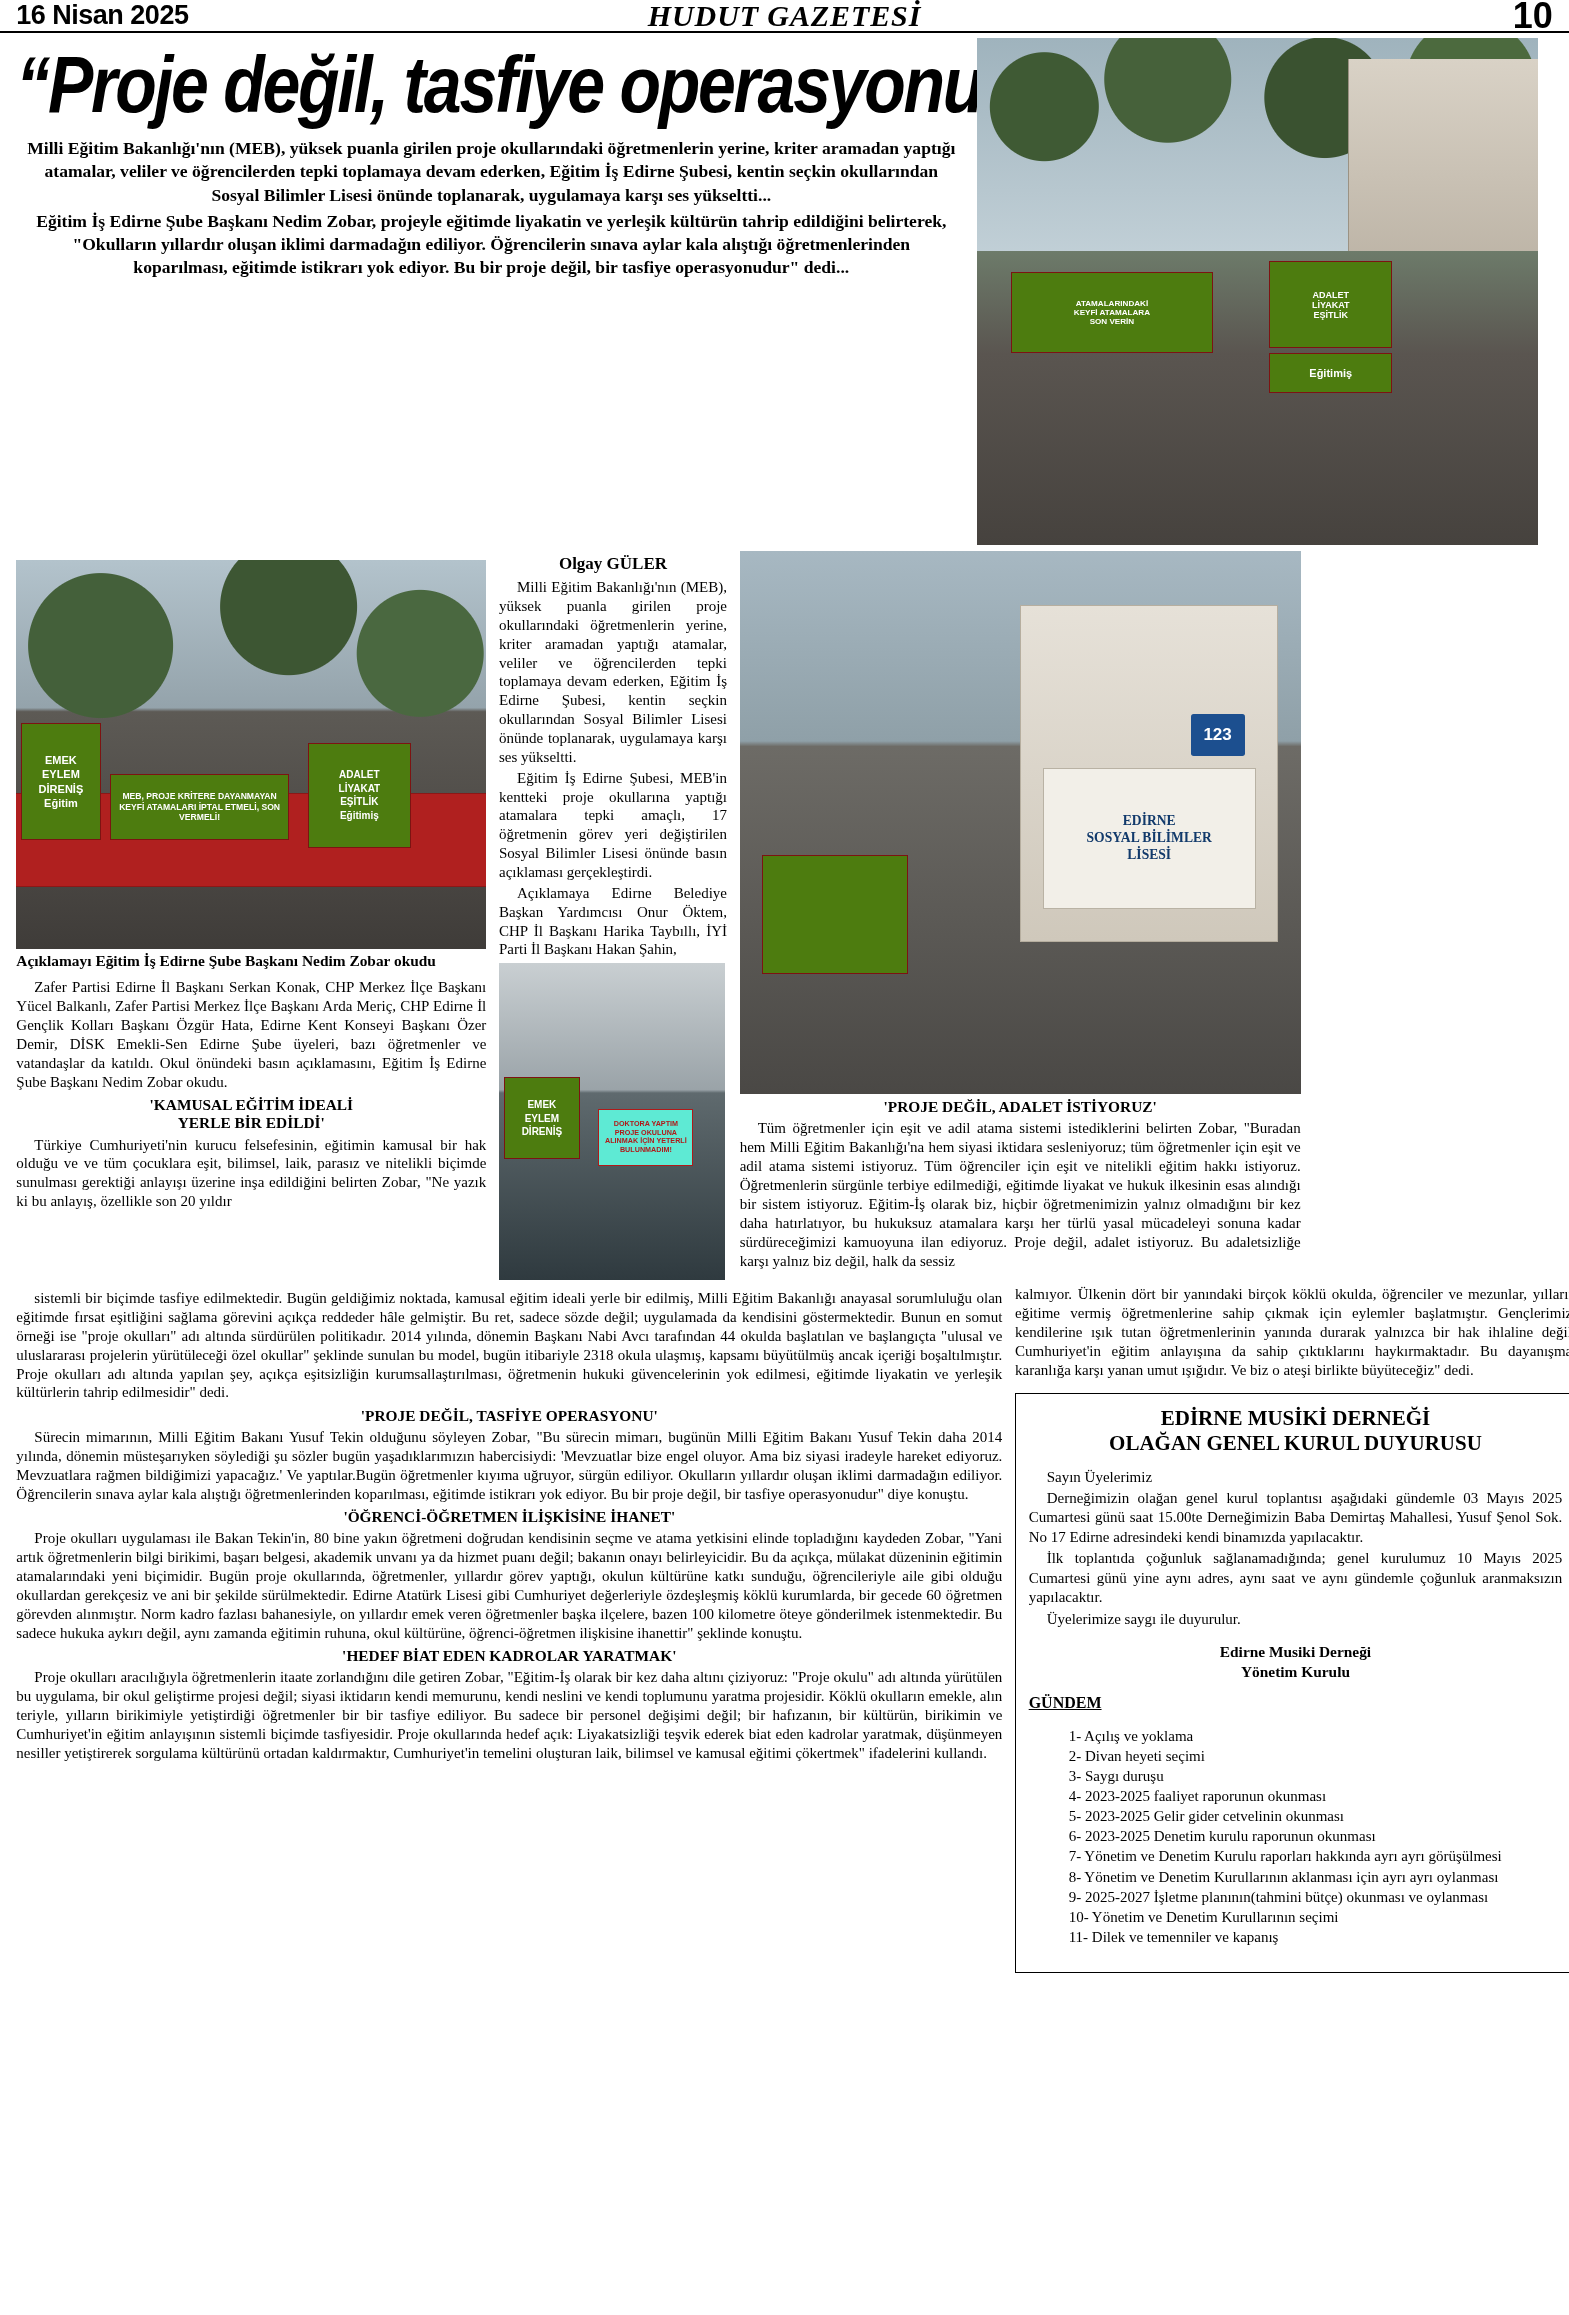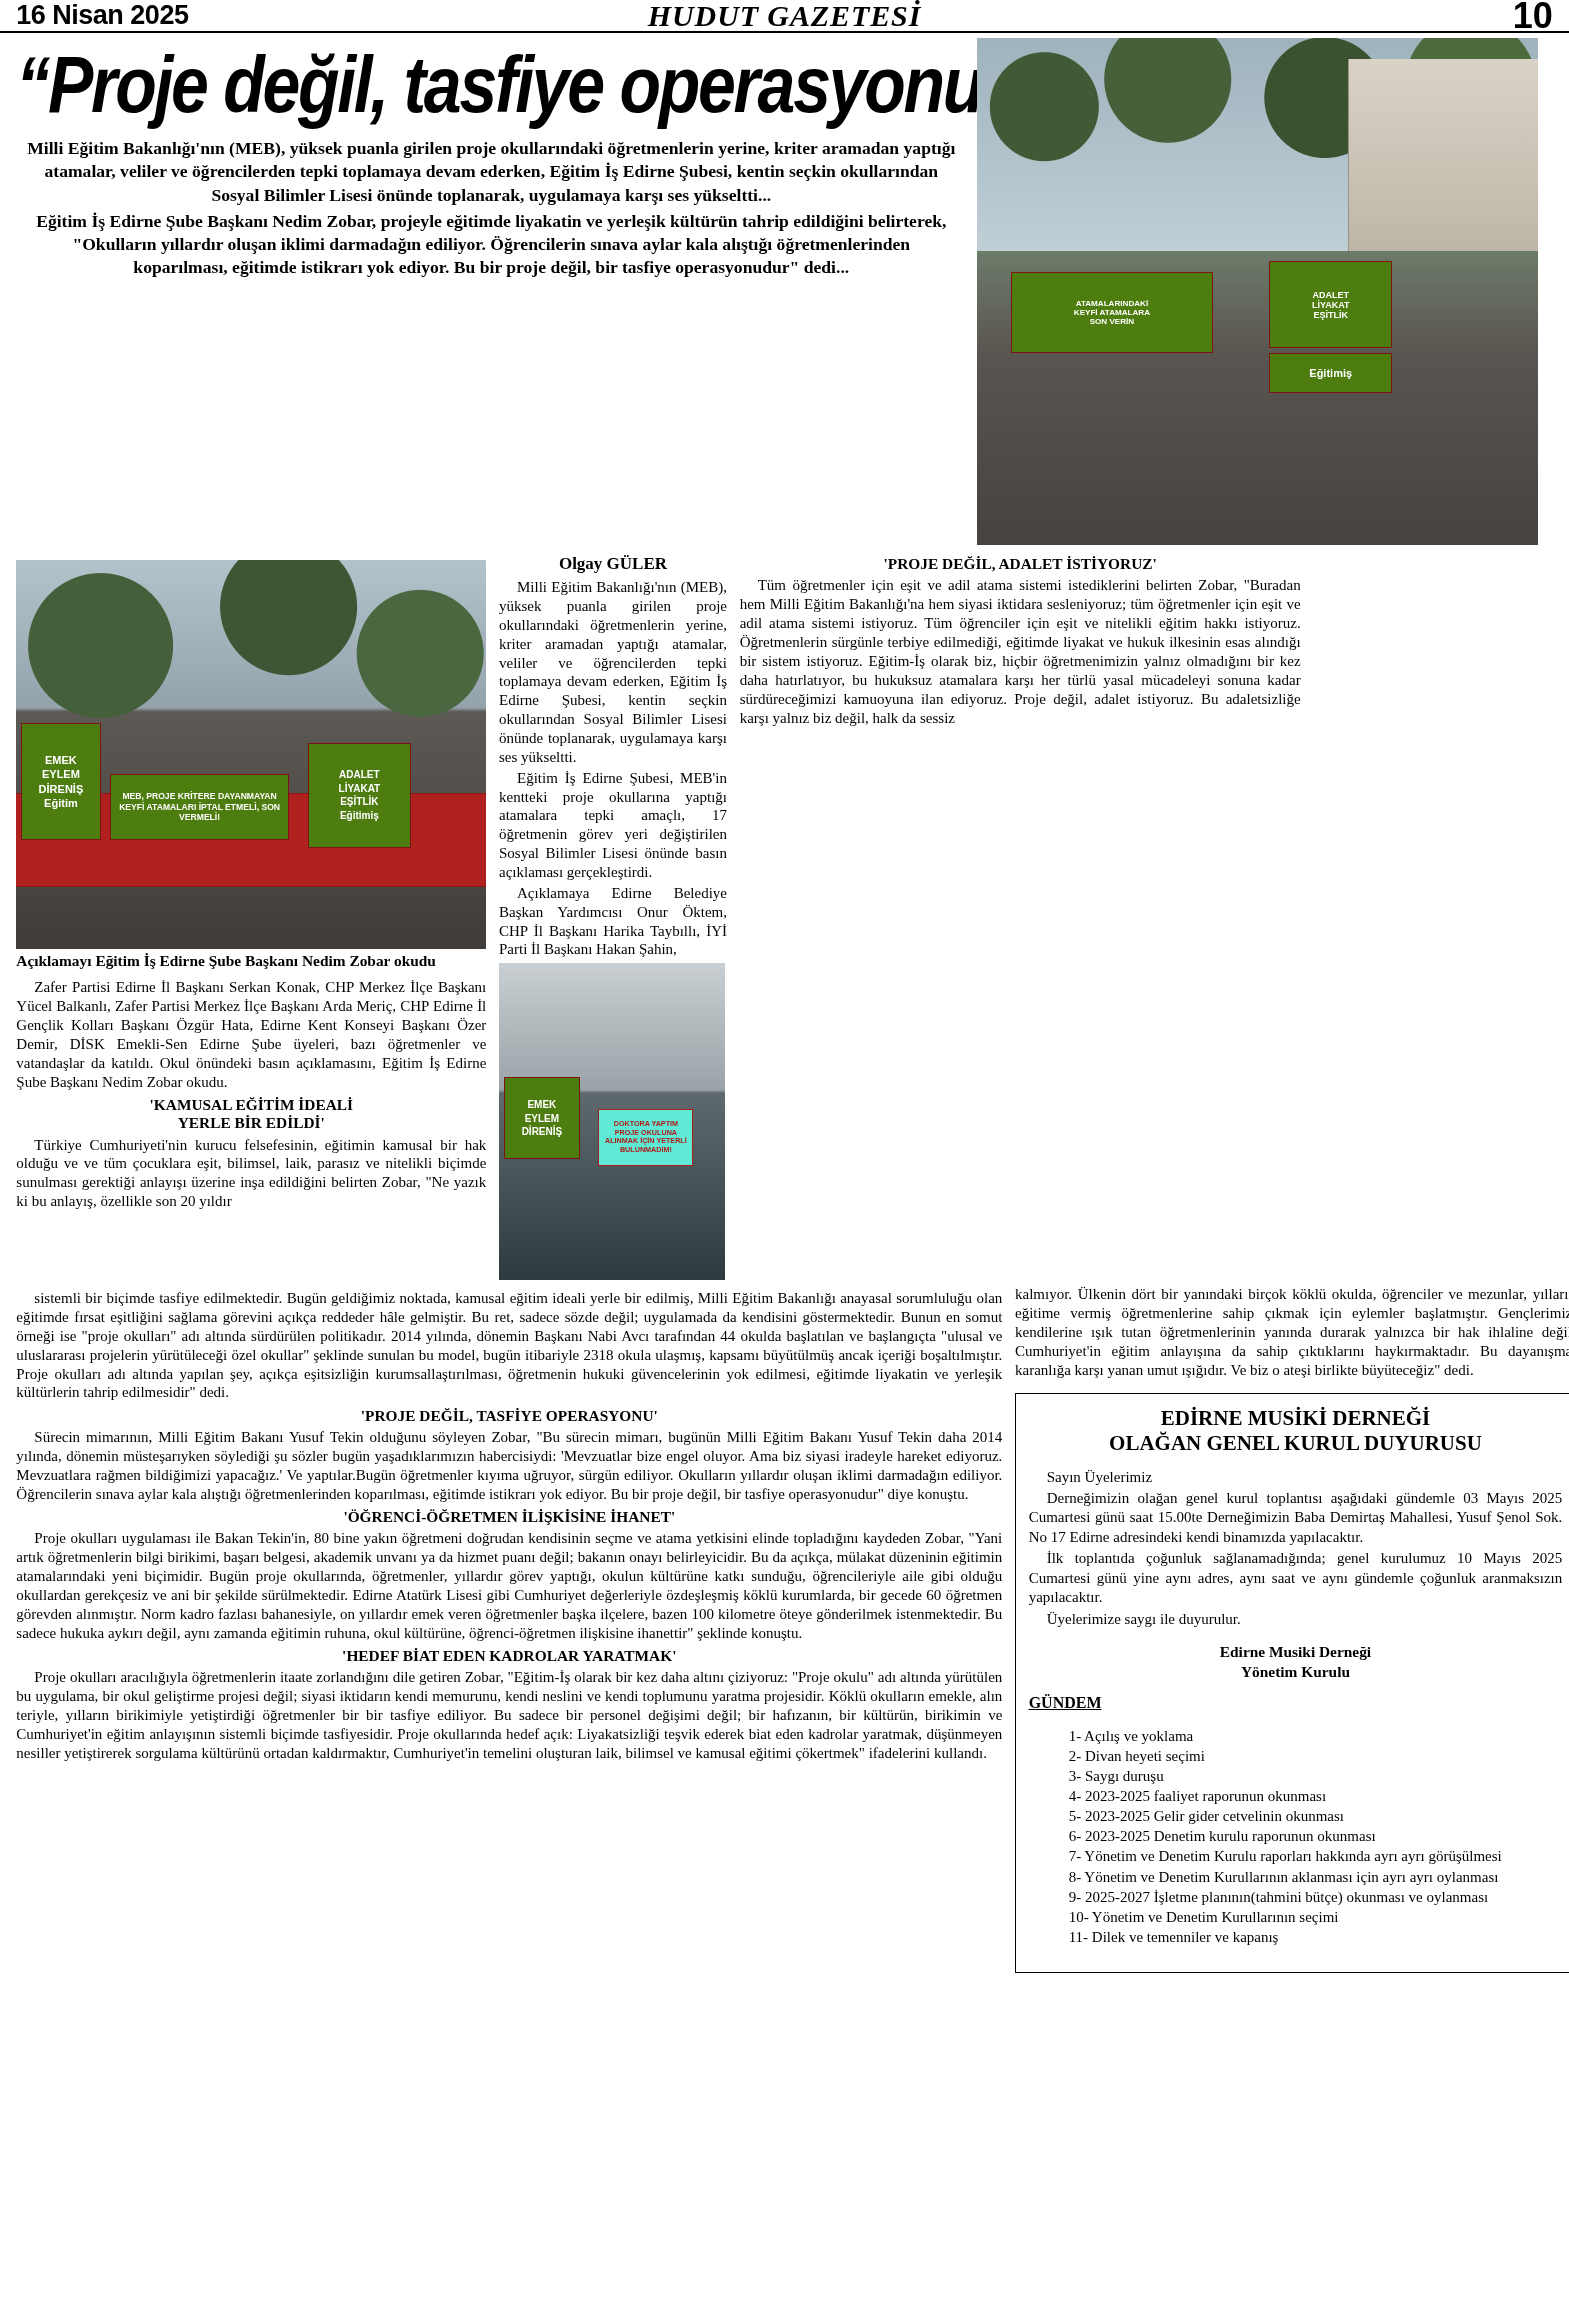--- a/index.html
+++ b/index.html
@@ -287,20 +287,29 @@
       <div class="photo photo-speakers">
         <div class="bg"></div>
         <div class="banner-red" style="left:2%;top:36%;width:34%;height:26%;font-size:10px;white-space:pre-line;line-height:1.35;">EMEK
 EYLEM
 DİRENİŞ</div>
         <div class="banner-red" style="left:44%;top:46%;width:42%;height:18%;font-size:7.2px;line-height:1.2;padding:1.8px;background:#5eead4;color:#b01a19;border-color:#b01a19;">DOKTORA YAPTIM PROJE OKULUNA ALINMAK İÇİN YETERLİ BULUNMADIM!</div>
       </div>
     </div>
 
     <div class="col col-3">
+      <div class="photo photo-school">
+        <div class="bg"></div>
+        <div class="wall"></div>
+        <div class="sign-123">123</div>
+        <div class="sign-white" style="white-space:pre-line;">EDİRNE
+SOSYAL BİLİMLER
+LİSESİ</div>
+        <div class="banner-red" style="left:4%;top:56%;width:26%;height:22%;font-size:8.1px;"></div>
+      </div>
 
       <div class="right-col-text">
         <div class="subhead">'PROJE DEĞİL, ADALET İSTİYORUZ'</div>
         <p>Tüm öğretmenler için eşit ve adil atama sistemi istediklerini belirten Zobar, "Buradan hem Milli Eğitim Bakanlığı'na hem siyasi iktidara sesleniyoruz; tüm öğretmenler için eşit ve adil atama sistemi istiyoruz. Tüm öğrenciler için eşit ve nitelikli eğitim hakkı istiyoruz. Öğretmenlerin sürgünle terbiye edilmediği, eğitimde liyakat ve hukuk ilkesinin esas alındığı bir sistem istiyoruz. Eğitim-İş olarak biz, hiçbir öğretmenimizin yalnız olmadığını bir kez daha hatırlatıyor, bu hukuksuz atamalara karşı her türlü yasal mücadeleyi sonuna kadar sürdüreceğimizi kamuoyuna ilan ediyoruz. Proje değil, adalet istiyoruz. Bu adaletsizliğe karşı yalnız biz değil, halk da sessiz</p>
       </div>
     </div>
   </div>
 
   <div class="flex-top">
 

